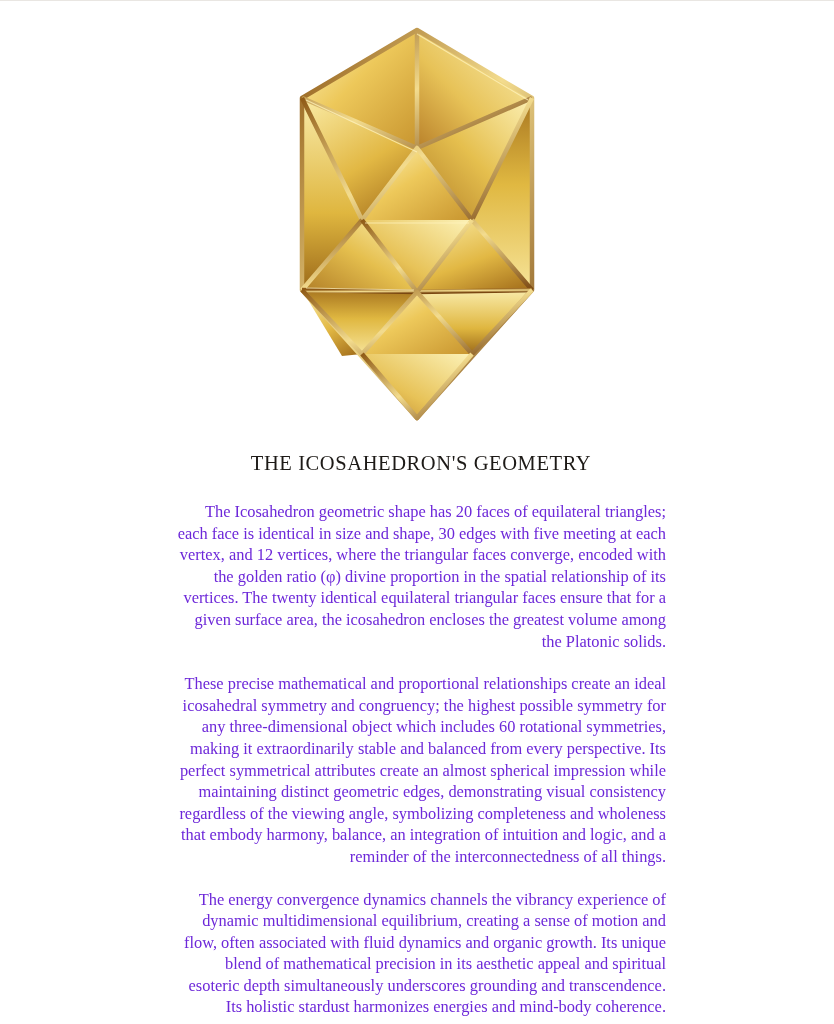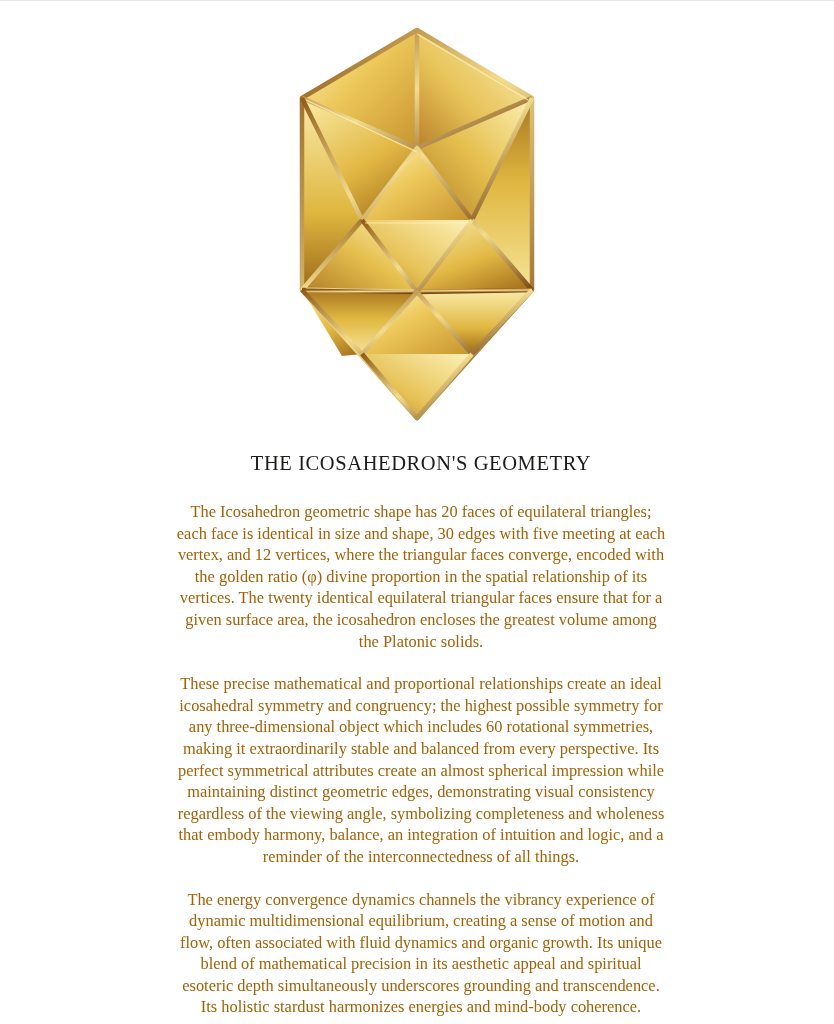--- a/index.html
+++ b/index.html
@@ -58,23 +58,23 @@
     letter-spacing: 0.6px;
     text-align: center;
     color: #1d1a17;
     margin: 0 0 26px 0;
     font-weight: normal;
   }
   .para {
     font-family: "Liberation Serif", serif;
     font-size: 16.4px;
     line-height: 21.6px;
-    color: #a16207;
+    color: #6d28d9;
     margin: 0 0 21px 0;
-    text-align: center;
+    text-align: right;
   }
   .para:last-child {
     margin-bottom: 0;
     margin-top: 8px;
   }
 </style>
 </head>
 <body>
 
 <div class="page">

